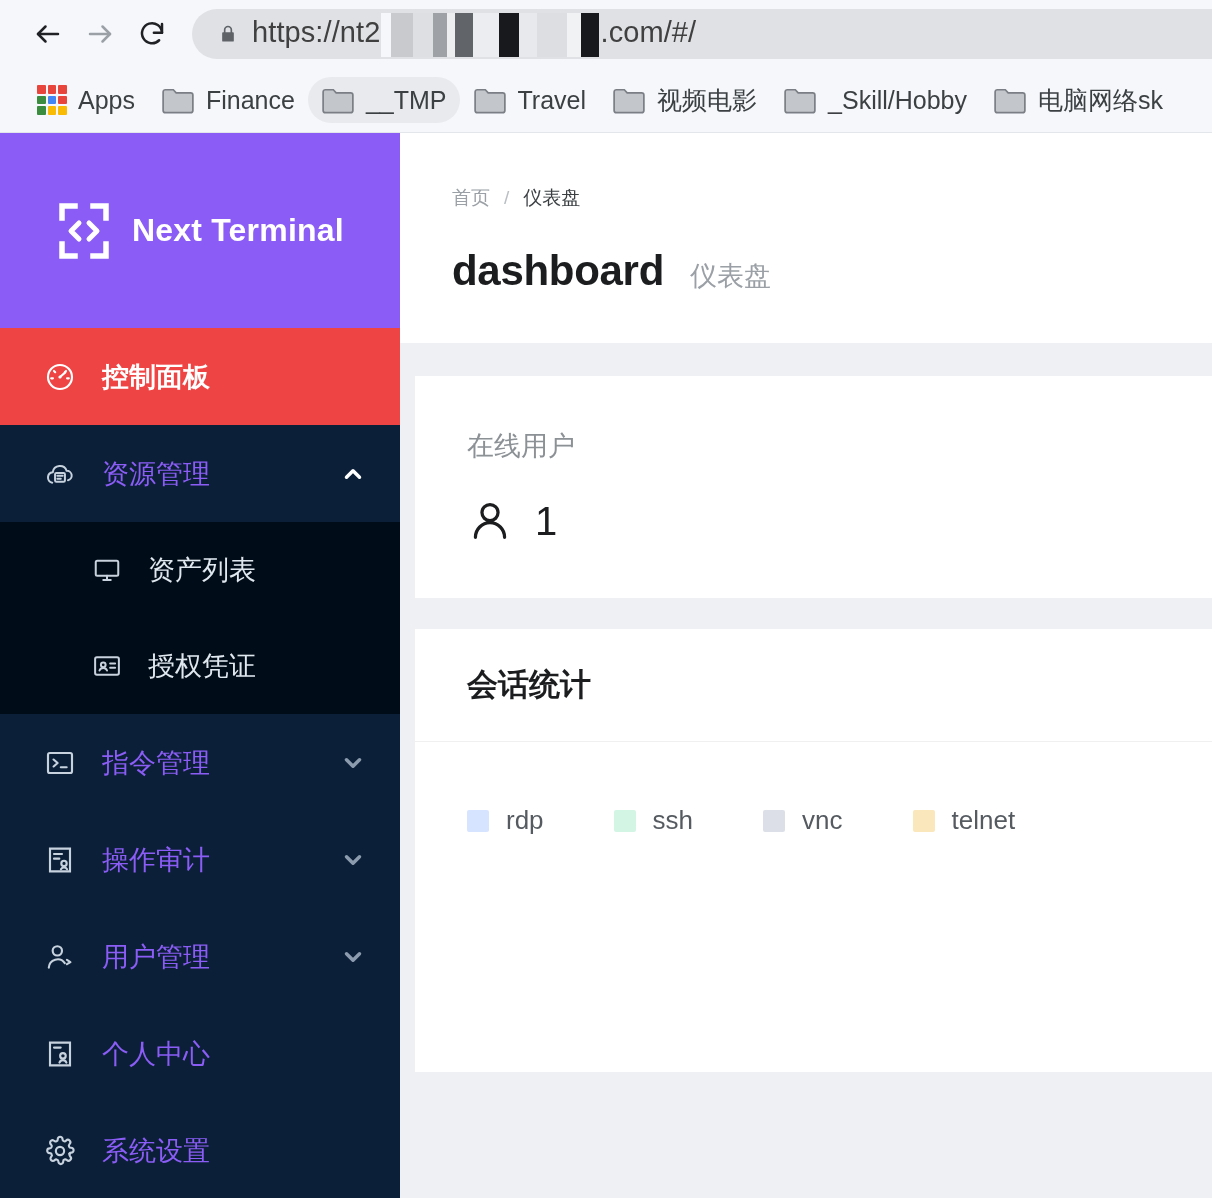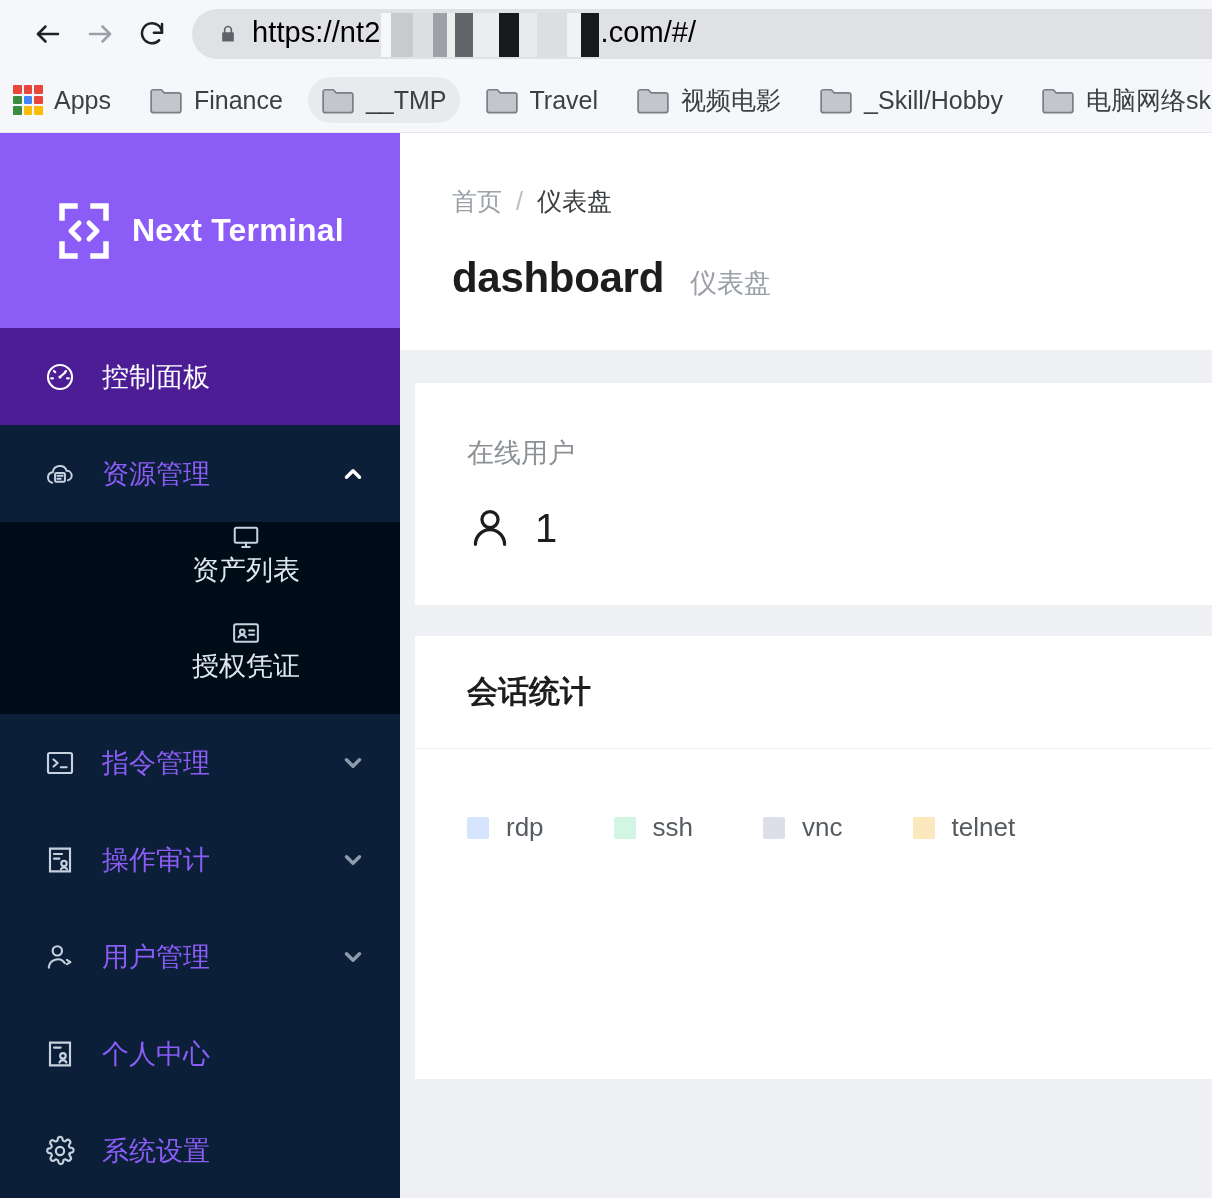--- a/index.html
+++ b/index.html
@@ -12,27 +12,27 @@
   
   .browser { width: 1212px; height: 133px; background: #f5f7fa; position: relative; }
   .toolbar { height: 68px; display: flex; align-items: center; padding: 0 0 0 22px; }
   .navbtn { width: 52px; height: 52px; display: flex; align-items: center; justify-content: center;
             border: none; background: transparent; cursor: pointer; flex: 0 0 auto; }
   .navbtn svg { width: 30px; height: 30px; }
   .omnibox { flex: 1 1 auto; height: 50px; margin-left: 14px; margin-right: 0;
              background: #dfe1e5; border-radius: 25px 0 0 25px; display: flex; align-items: center;
              padding-left: 26px; position: relative; overflow: hidden; }
   .lock { width: 20px; height: 24px; flex: 0 0 auto; margin-right: 14px; }
-  .urltext { font-size: 29px; color: #000000; white-space: nowrap; letter-spacing: .1px; }
+  .urltext { font-size: 29px; color: #404040; white-space: nowrap; letter-spacing: .1px; }
   .redact { display: inline-flex; align-items: center; height: 44px; vertical-align: middle;
             position: relative; top: 1px; margin: 0 1px; }
   .redact i { display: block; height: 44px; }
 
   
-  .bookmarks { height: 65px; display: flex; align-items: center; gap: 12px;
+  .bookmarks { height: 65px; display: flex; align-items: center; padding-left: 24px; gap: 0;
                background: #f5f7fa; border-bottom: 1px solid #e3e6ea; }
   .bm { display: flex; align-items: center; height: 46px; padding: 0 13px; border-radius: 23px;
         gap: 11px; white-space: nowrap; cursor: pointer; }
   .bm.active { background: #e8eaed; }
   .bm-label { font-size: 25px; color: #3c4043; }
   .apps-grid { width: 30px; height: 30px; display: grid; grid-template-columns: repeat(3,1fr);
                grid-template-rows: repeat(3,1fr); gap: 2px; }
   .apps-grid span { display: block; border-radius: 1px; }
   .folder { width: 34px; height: 27px; flex: 0 0 auto; }
 
@@ -46,32 +46,32 @@
               background: #8b5cf6; flex: 0 0 auto; }
   .logo-mark { width: 52px; height: 58px; flex: 0 0 auto; }
   .logo-text { color: #ffffff; font-size: 32px; font-weight: 700; letter-spacing: .2px; }
 
   .menu { flex: 1 1 auto; }
   .mi { height: 97px; display: flex; align-items: center; padding-left: 44px; padding-right: 34px;
         gap: 26px; cursor: pointer; color: #c7d2de; position: relative; }
   .mi .micon { width: 32px; height: 32px; flex: 0 0 auto; display: flex; align-items: center; justify-content: center; }
   .mi .micon svg { width: 32px; height: 32px; display: block; }
   .mi-label { font-size: 27px; color: #8b5cf6; white-space: nowrap; }
-  .mi.active { background: #4c1d95; }
+  .mi.active { background: #ef4444; font-weight: bold; }
   .mi.active .mi-label { color: #ffffff; }
   .chev { margin-left: auto; width: 26px; height: 26px; flex: 0 0 auto; }
   .submenu { background: #000c17; }
-  .sub-mi { height: 96px; display: flex; align-items: center; padding-left: 92px; cursor: pointer; flex-direction: column; }
+  .sub-mi { height: 96px; display: flex; align-items: center; padding-left: 92px; gap: 26px; cursor: pointer; }
   .sub-mi .micon svg { width: 30px; height: 30px; display: block; }
   .sub-label { font-size: 27px; color: #dfe7ef; white-space: nowrap; }
 
   
   .content { flex: 1 1 auto; background: #eff0f3; height: 1065px; overflow: hidden; position: relative; }
   .page-head { background: #ffffff; padding: 52px 0 48px 52px; }
-  .crumb { font-size: 25px; color: #9aa0a6; display: flex; align-items: center; gap: 14px; text-align: center; }
+  .crumb { font-size: 19px; color: #9aa0a6; display: flex; align-items: center; gap: 14px; text-align: center; }
   .crumb .sep { color: #b9bec4; }
   .crumb .cur { color: #3c4043; }
   .title-row { display: flex; align-items: baseline; gap: 26px; margin-top: 36px; }
   .title { font-size: 42px; font-weight: 700; color: #1b1d1f; letter-spacing: -.3px; }
   .subtitle { font-size: 27px; color: #9aa0a6; }
 
   .card { background: #ffffff; margin: 33px 0 0 15px; padding: 0; }
   .card-stat { height: 222px; padding: 52px 0 0 52px; }
   .stat-label { font-size: 27px; color: #8c9196; }
   .stat-value-row { display: flex; align-items: center; gap: 22px; margin-top: 34px; }

